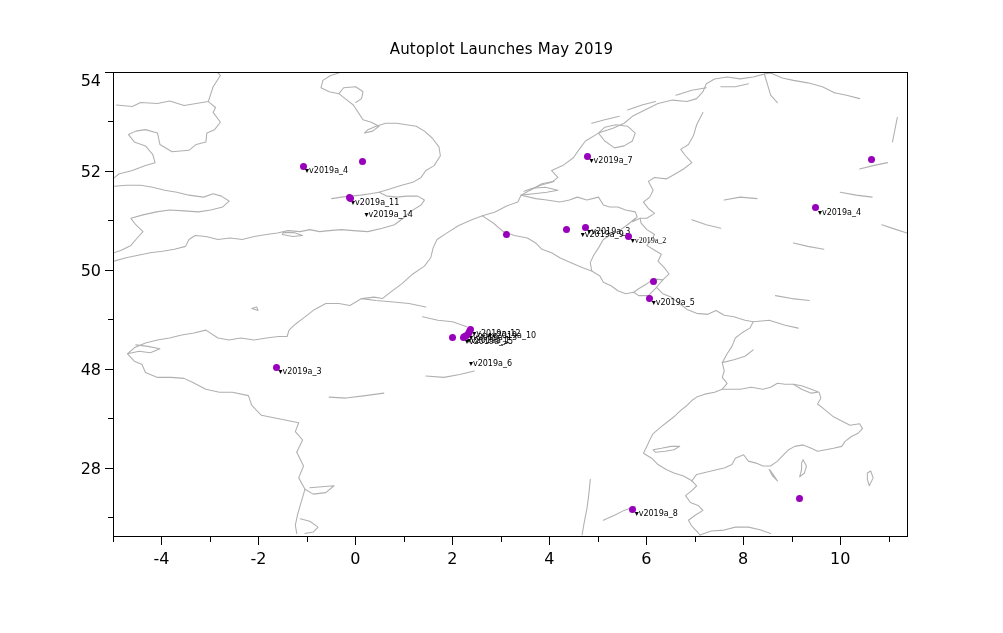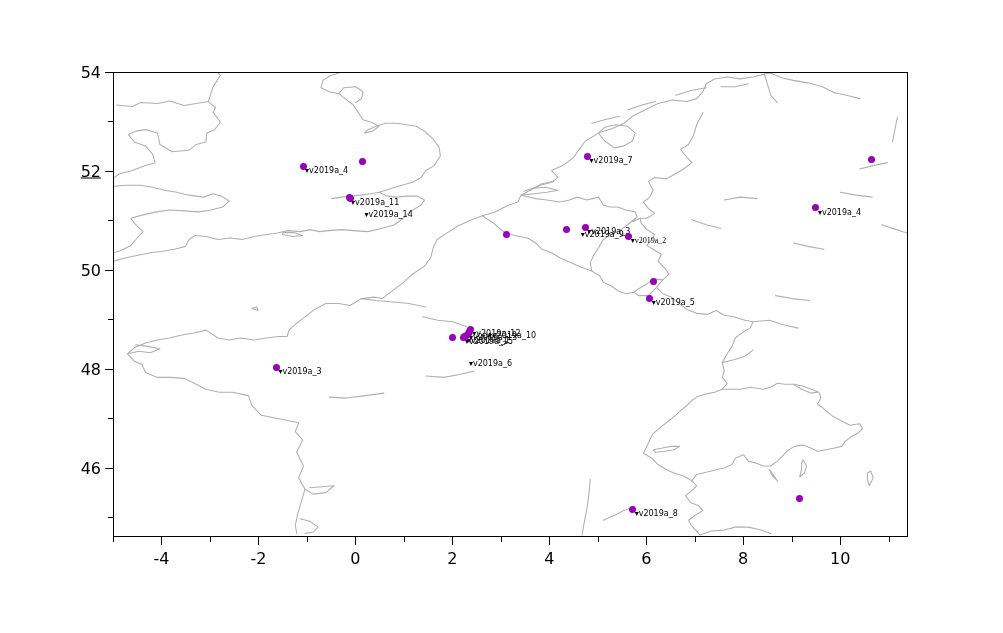--- a/index.html
+++ b/index.html
@@ -119,20 +119,21 @@
     width: 795px;
     height: 465px;
     pointer-events: none;
   }
 </style>
 </head>
 <body>
 
 <div id="page">
 
+  <div id="chart-title">Autoplot Launches May 2019</div>
 
   <div id="plot-area">
     <svg id="map-svg" viewBox="-5.0 -54.0 16.4 9.4" preserveAspectRatio="none">
       <g fill="none" stroke="#b0b0b0" stroke-width="0.022" stroke-linejoin="round" stroke-linecap="round" transform="scale(1,-1)">
 
         <path d="M -4.95 53.35 L -4.62 53.32 L -4.45 53.40 L -4.10 53.38 L -3.85 53.43 L -3.55 53.34 L -3.30 53.38
                  L -3.05 53.42 L -2.95 53.72 L -2.80 53.95 L -2.85 54.0"></path>
         <path d="M -3.05 53.42 L -2.90 53.30 L -2.95 53.20 L -2.80 53.00 L -2.92 52.85 L -3.08 52.78 L -3.10 52.60
                  L -3.30 52.55 L -3.45 52.43 L -3.80 52.40 L -4.05 52.55 L -4.10 52.78 L -4.35 52.85 L -4.55 52.82
                  L -4.70 52.75 L -4.58 52.60 L -4.35 52.52 L -4.20 52.35 L -4.15 52.18 L -4.35 52.12 L -4.62 52.02
@@ -305,29 +306,29 @@
         <div class="pt-label" style="left: 351.024px; top: 265.16px;">▾v2019a_15</div>
         <div class="pt" style="left: 338.36px; top: 264.654px;"></div>
         <div class="pt" style="left: 518.689px; top: 436.309px;"></div>
         <div class="pt-label" style="left: 520.689px; top: 437.309px; text-align: center;">▾v2019a_8</div>
         <div class="pt" style="left: 685.93px; top: 425.426px;"></div>
       </div>
   </div>
 
   <div id="y-axis-ticks">
       <div class="tick-y" style="top: 395.745px;"></div>
-      <div class="ylabel" style="top: 395.745px;">46</div>
+      <div class="ylabel" style="top: 395.745px;">28</div>
       <div class="tick-y" style="top: 296.809px;"></div>
       <div class="ylabel" style="top: 296.809px;">48</div>
       <div class="tick-y" style="top: 197.872px;"></div>
       <div class="ylabel" style="top: 197.872px;">50</div>
       <div class="tick-y" style="top: 98.9362px;"></div>
-      <div class="ylabel" style="top: 98.9362px; text-decoration: underline;">52</div>
+      <div class="ylabel" style="top: 98.9362px;">52</div>
       <div class="tick-y" style="top: 0px;"></div>
-      <div class="ylabel" style="top: 0px;">54</div>
+      <div class="ylabel" style="top: 8px;">54</div>
       <div class="tick-y minor" style="top: 445.213px;"></div>
       <div class="tick-y minor" style="top: 346.277px;"></div>
       <div class="tick-y minor" style="top: 247.34px;"></div>
       <div class="tick-y minor" style="top: 148.404px;"></div>
       <div class="tick-y minor" style="top: 49.4681px;"></div>
     </div>
   <div id="x-axis-ticks">
       <div class="tick-x" style="left: 48.4756px; top: 465px;"></div>
       <div class="xlabel" style="left: 48.4756px;">-4</div>
       <div class="tick-x" style="left: 145.427px; top: 465px;"></div>

